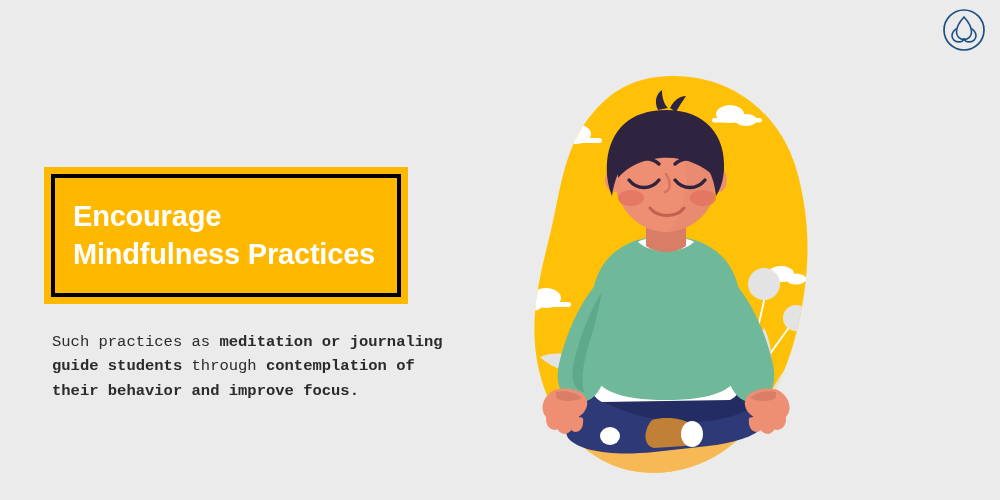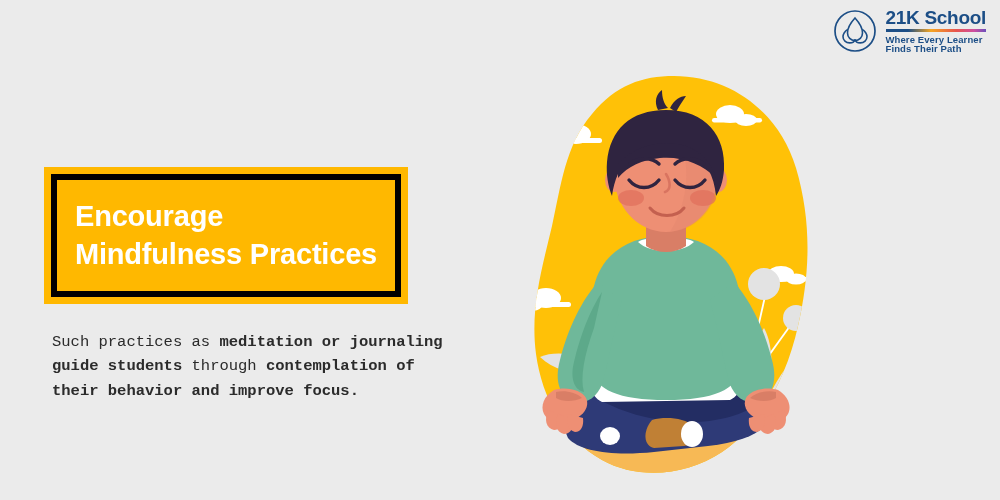--- a/index.html
+++ b/index.html
@@ -33,21 +33,21 @@
 
   
   #headline-card {
     position:absolute; left:44px; top:167px;
     width:364px; height:137px;
     background:#ffb800;
     padding:7px;
   }
   #headline-inner {
     width:100%; height:100%;
-    border:6px solid #000000;
+    border:4px solid #000000;
     display:flex; align-items:center;
   }
   #headline-text {
     color:#ffffff; font-size:29px; font-weight:bold;
     line-height:1.3; padding-left:18px; letter-spacing:-.2px;
     white-space:pre-line;
   }
 
   
   #body-copy {
@@ -64,26 +64,20 @@
 <body>
 
 <div id="logo">
   <span id="logo-mark">
     <svg viewBox="0 0 44 44">
       <circle cx="22" cy="22" r="20" fill="none" stroke="#1c4e86" stroke-width="1.7"></circle>
       <path d="M22 9 C27.5 15 29.5 20 29.5 24 C29.5 28.3 26.2 31.6 22 31.6 C17.8 31.6 14.5 28.3 14.5 24 C14.5 20 16.5 15 22 9 Z" fill="none" stroke="#1c4e86" stroke-width="1.6"></path>
       <path d="M14.8 20.3 C11.6 22.5 10 25.3 10 27.8 C10 31.2 12.9 33.9 16.6 33.9 C19.4 33.9 21.6 32.4 22 30.3" fill="none" stroke="#1c4e86" stroke-width="1.6"></path>
       <path d="M29.2 20.3 C32.4 22.5 34 25.3 34 27.8 C34 31.2 31.1 33.9 27.4 33.9 C24.6 33.9 22.4 32.4 22 30.3" fill="none" stroke="#1c4e86" stroke-width="1.6"></path>
     </svg>
-  </span>
-  <span id="logo-text">
-    <span id="logo-wordmark">21K School</span>
-    <span id="logo-rule"></span>
-    <span class="tagline">Where Every Learner</span>
-    <span class="tagline">Finds Their Path</span>
   </span>
 </div>
 
 <div id="headline-card">
   <div id="headline-inner">
     <div id="headline-text">Encourage
 Mindfulness Practices</div>
   </div>
 </div>
 

